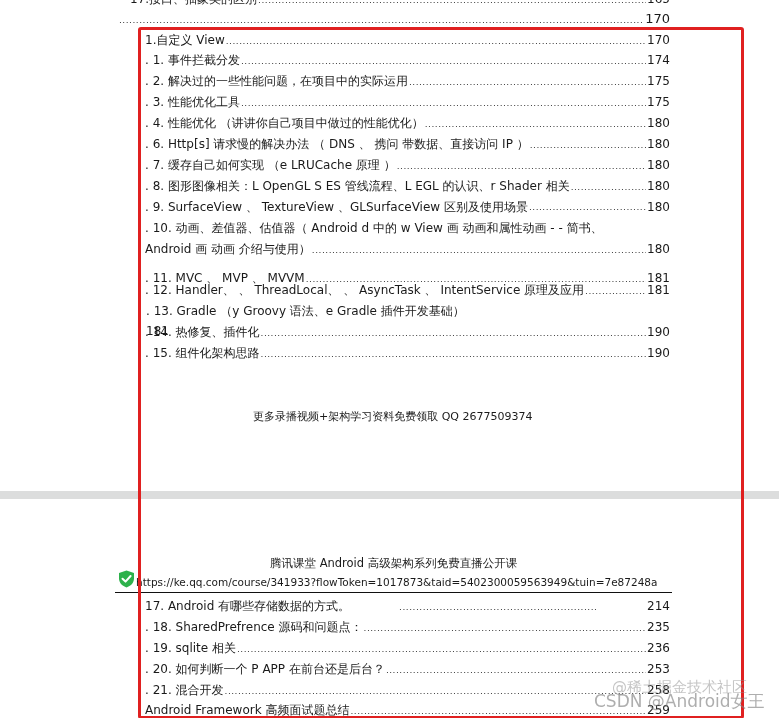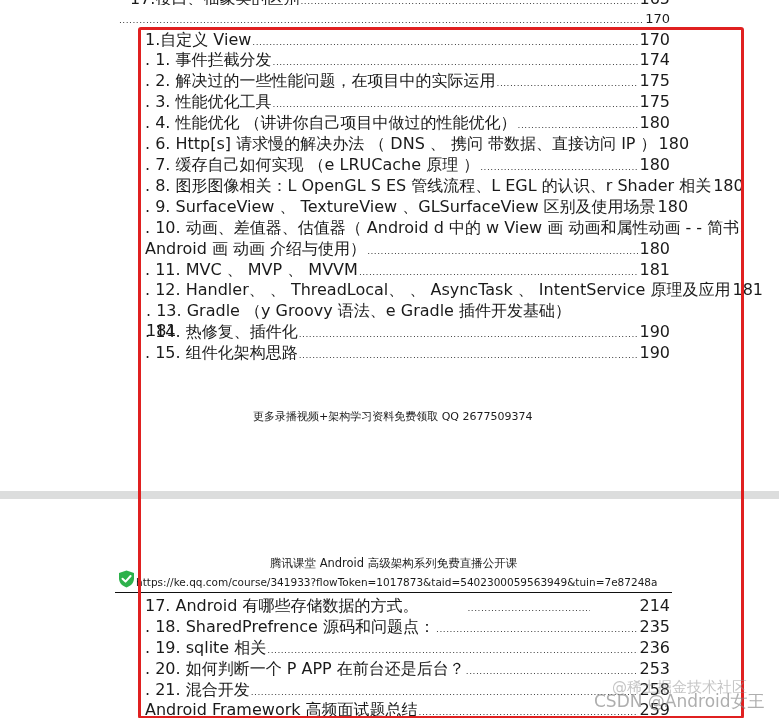--- a/index.html
+++ b/index.html
@@ -9,21 +9,21 @@
       font-family:"DejaVu Sans","Liberation Sans",sans-serif;
       color:#1a1a1a;
     }
     .page { position:absolute; left:0; width:779px; background:#fff; }
     .page1 { top:0; height:491px; }
     .gap { position:absolute; left:0; top:491px; width:779px; height:8px; background:#dcdddd; }
     .page2 { top:499px; height:219px; }
 
     .toc-line {
       position:absolute; height:20px; line-height:20px;
-      font-size:16px; white-space:nowrap; display:flex; align-items:baseline;
+      font-size:12px; white-space:nowrap; display:flex; align-items:baseline;
     }
     .toc-line .t { flex:0 0 auto; }
     .toc-line .dots {
       flex:1 1 auto; overflow:hidden; white-space:nowrap; margin:0 1px;
       color:#333; letter-spacing:0.5px; font-size:9px;
     }
     .toc-line .dots::before {
       content:"........................................................................................................................................................................................................................................................................";
     }
     .toc-line .p { flex:0 0 auto; }
@@ -96,36 +96,36 @@
   <div class="toc-line" style="left:145px; top:155px; width:525px;">
     <span class="t">. 7.     缓存自己如何实现  （e LRUCache    原理  ）</span>
     <span class="dots"></span>
     <span class="p">180</span>
   </div>
   <div class="toc-line" style="left:145px; top:176px; width:525px;">
     <span class="t">. 8.     图形图像相关：L OpenGL S ES    管线流程、L EGL    的认识、r Shader    相关</span>
     <span class="dots"></span>
     <span class="p">180</span>
   </div>
-  <div class="toc-line" style="left:145px; top:197px; width:525px;">
+  <div class="toc-line" style="left:145px; top:197px; width:525px;align-items:center;">
     <span class="t">. 9.     SurfaceView  、  TextureView  、GLSurfaceView    区别及使用场景</span>
     <span class="dots"></span>
     <span class="p">180</span>
   </div>
 
   <div class="toc-line" style="left:145px; top:218px; width:525px;">
     <span class="t">. 10.   动画、差值器、估值器（  Android d 中的  w View  画  动画和属性动画  - -    简书、</span>
   </div>
   <div class="toc-line" style="left:145px; top:239px; width:525px;">
     <span class="t">Android  画  动画    介绍与使用）</span>
     <span class="dots"></span>
     <span class="p">180</span>
   </div>
 
-  <div class="toc-line" style="left:145px; top:260px; width:525px;">
+  <div class="toc-line" style="left:145px; top:268px; width:525px;">
     <span class="t">. 11.    MVC  、   MVP  、   MVVM</span>
     <span class="dots"></span>
     <span class="p">181</span>
   </div>
   <div class="toc-line" style="left:145px; top:280px; width:525px;">
     <span class="t">. 12.    Handler、  、  ThreadLocal、  、  AsyncTask  、  IntentService    原理及应用</span>
     <span class="dots"></span>
     <span class="p">181</span>
   </div>
   <div class="toc-line" style="left:145px; top:301px; width:525px;flex-direction:column;">

